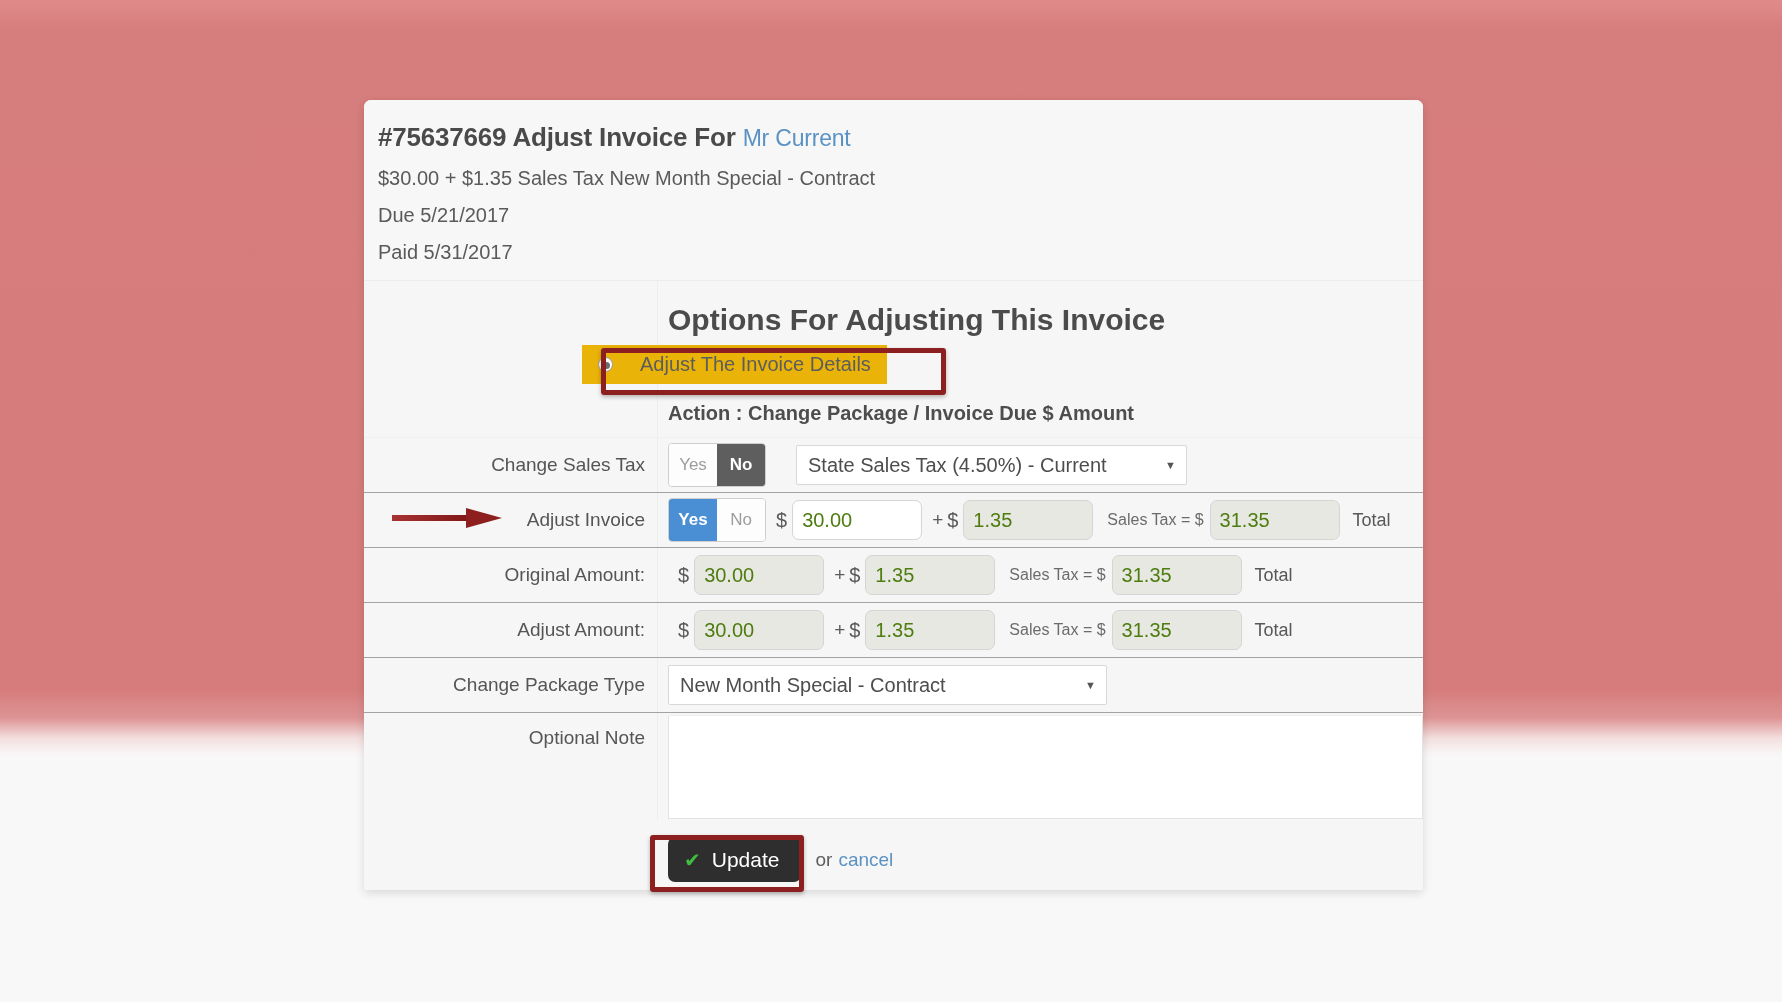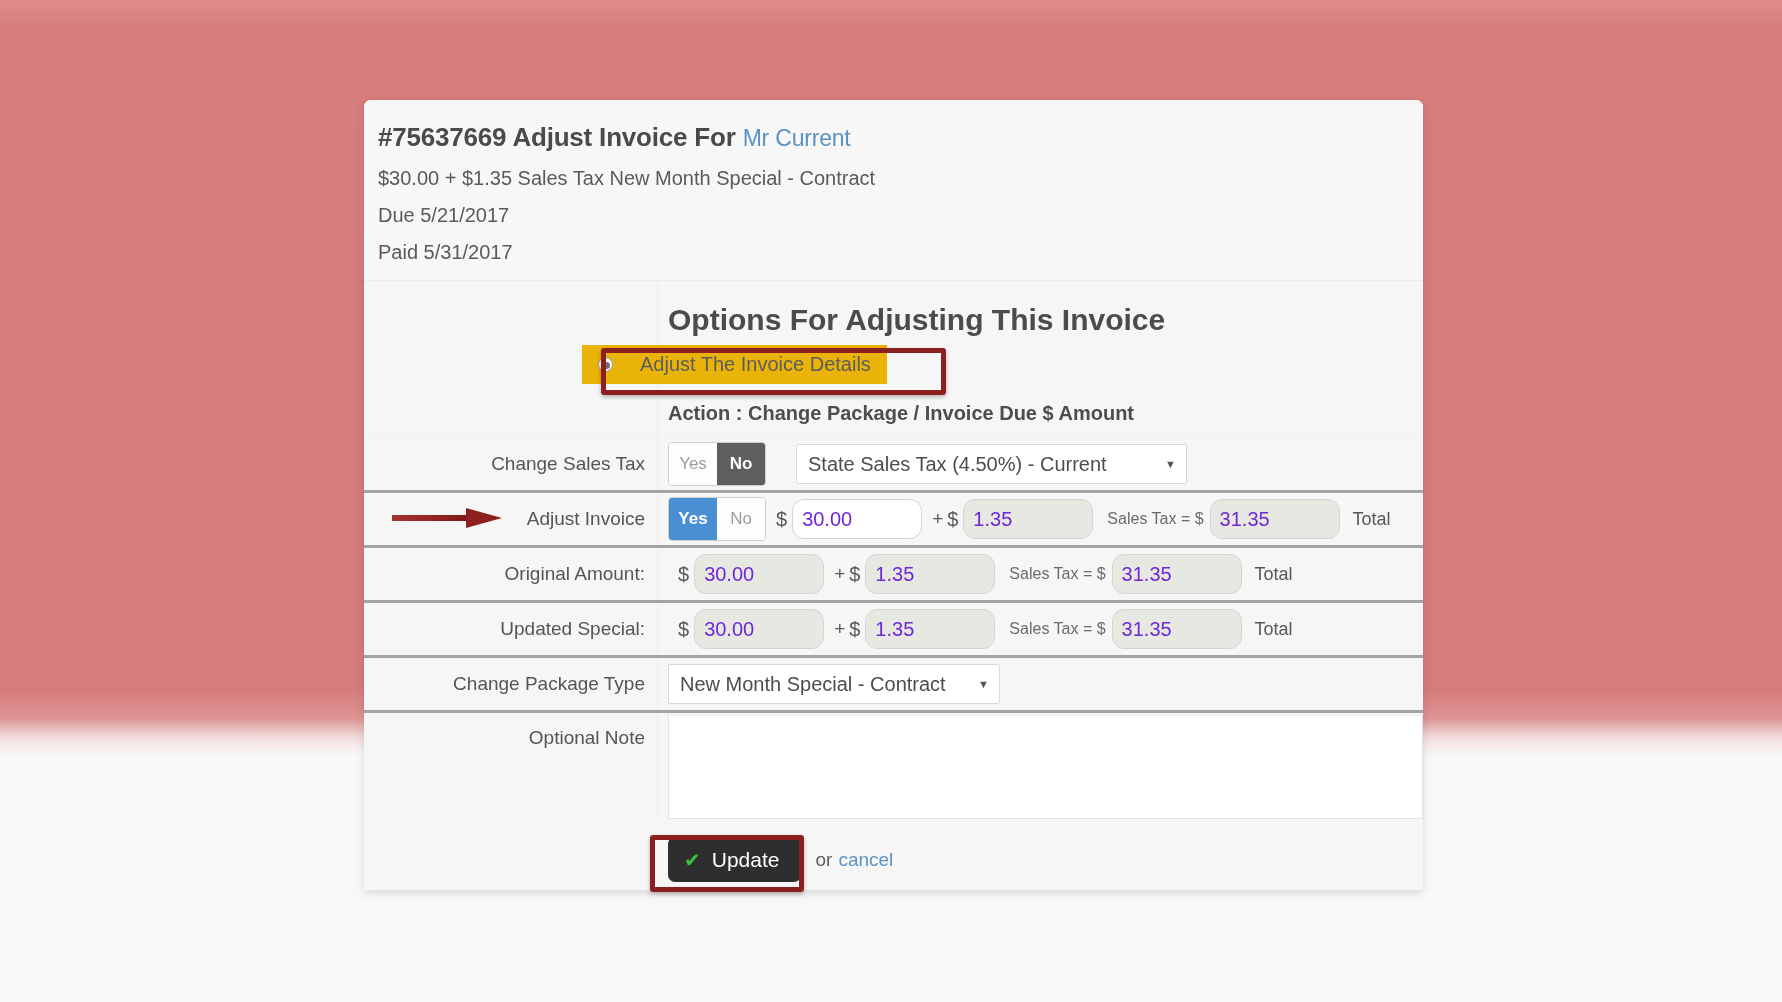--- a/index.html
+++ b/index.html
@@ -101,21 +101,21 @@
     font-weight: bold;
     color: #4b4b4b;
     text-align: left;
     padding: 22px 0 6px 304px;
   }
 
   .form-row {
     display: flex;
     align-items: center;
     min-height: 55px;
-    border-bottom: 3px solid #a3a3a3;
+    border-bottom: 1px solid #a3a3a3;
     position: relative;
   }
   .form-row.no-border { border-bottom: none; }
 
   .row-label {
     width: 293px;
     text-align: right;
     padding-right: 12px;
     font-size: 19px;
     color: #555555;
@@ -225,41 +225,41 @@
   .select-wrap .caret {
     position: absolute;
     right: 11px;
     top: 50%;
     transform: translateY(-50%);
     font-size: 11px;
     color: #555;
     pointer-events: none;
   }
   #sel-salestax { width: 391px; margin-left: 30px; }
-  #sel-package  { width: 332px; }
+  #sel-package  { width: 439px; }
 
   
   .dollar {
     font-size: 20px;
     color: #595959;
     margin: 0 5px 0 10px;
   }
   .dollar.tight { margin-left: 4px; }
   .plus {
     font-size: 19px;
     color: #5b5b5b;
     margin-left: 10px;
   }
   .money {
     height: 40px;
     border: 1px solid #d5d5d5;
-    border-radius: 12px;
+    border-radius: 7px;
     background: #e8e8e2;
     font-size: 20px;
-    color: #6d28d9;
+    color: #4d7c0f;
     padding: 0 9px;
     font-family: "Liberation Sans", sans-serif;
     width: 130px;
   }
   .money.editable { background: #ffffff; }
   .money.w-amt  { width: 130px; }
   .money.w-tax  { width: 130px; }
   .money.w-tot  { width: 130px; }
 
   .inline-label {
@@ -411,21 +411,21 @@
           <span class="plus">+</span>
           <span class="dollar tight">$</span>
           <input class="money w-tax" readonly="" value="1.35" style="">
           <span class="inline-label">Sales Tax = $</span>
           <input class="money w-tot" readonly="" value="31.35" style="">
           <span class="total-label">Total</span>
         </div>
       </div>
 
       <div class="form-row">
-        <div class="row-label">Updated Special:</div>
+        <div class="row-label">Adjust Amount:</div>
         <div class="row-field">
           <span class="dollar">$</span>
           <input class="money w-amt" readonly="" value="30.00" style="">
           <span class="plus">+</span>
           <span class="dollar tight">$</span>
           <input class="money w-tax" readonly="" value="1.35" style="">
           <span class="inline-label">Sales Tax = $</span>
           <input class="money w-tot" readonly="" value="31.35" style="">
           <span class="total-label">Total</span>
         </div>

